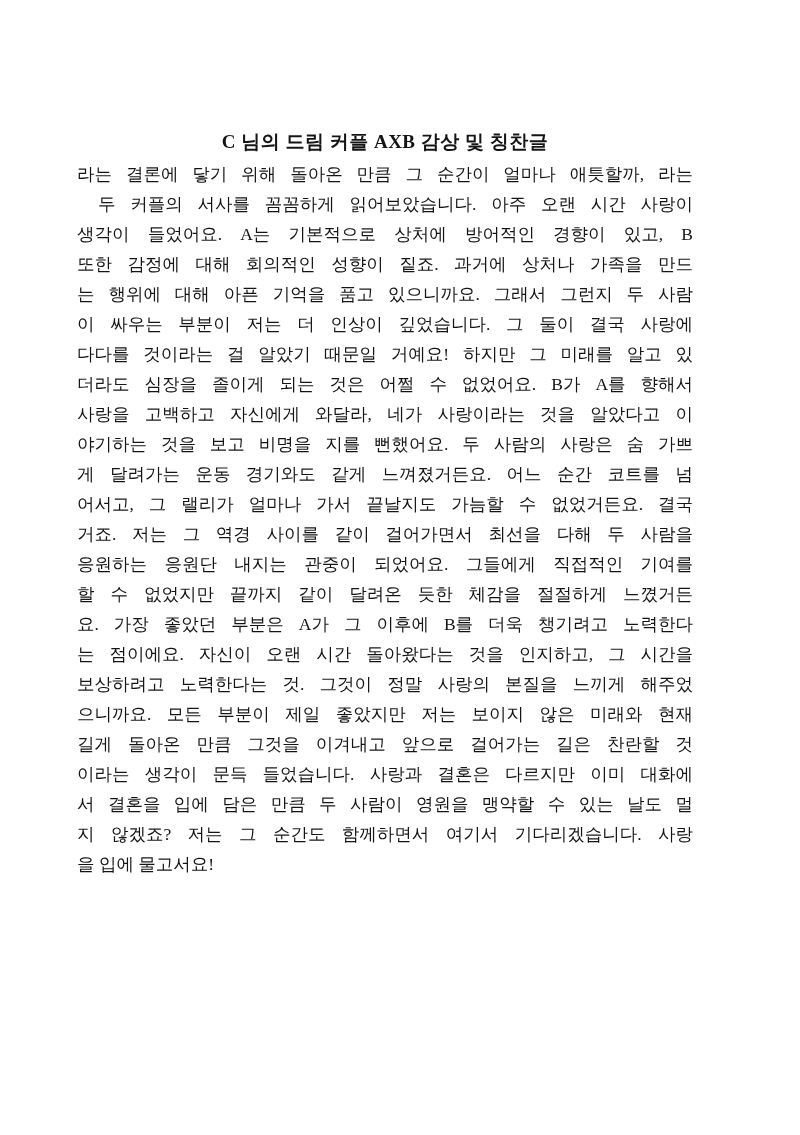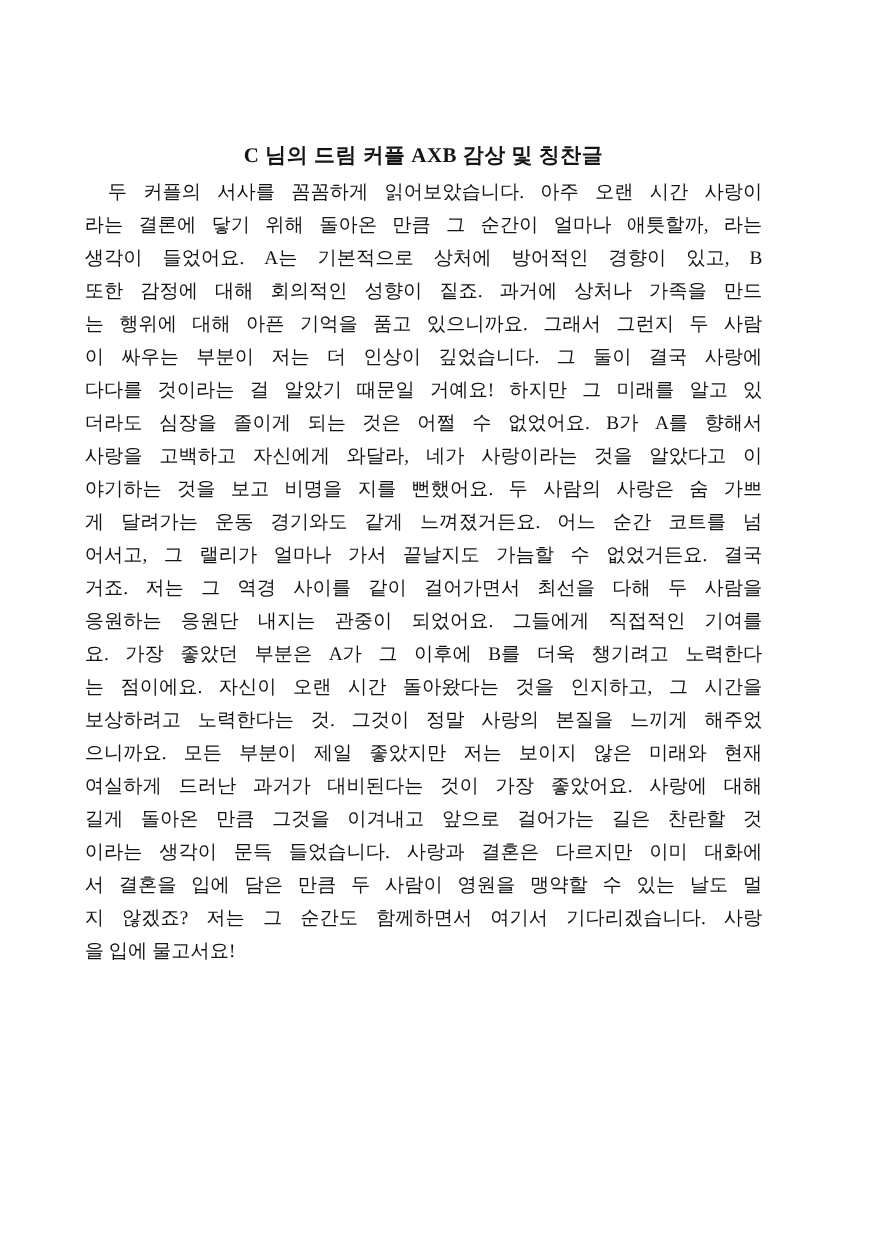--- a/index.html
+++ b/index.html
@@ -53,39 +53,39 @@
     text-align-last: left;
   }
 </style>
 </head>
 <body>
 
 <div class="page">
   <div class="content">
     <h1 class="doc-title">C 님의 드림 커플 AXB 감상 및 칭찬글</h1>
     <div class="paragraph">
+        <div class="line">라는 결론에 닿기 위해 돌아온 만큼 그 순간이 얼마나 애틋할까, 라는</div>
         <div class="line first">두 커플의 서사를 꼼꼼하게 읽어보았습니다. 아주 오랜 시간 사랑이</div>
-        <div class="line">라는 결론에 닿기 위해 돌아온 만큼 그 순간이 얼마나 애틋할까, 라는</div>
         <div class="line">생각이 들었어요. A는 기본적으로 상처에 방어적인 경향이 있고, B</div>
         <div class="line">또한 감정에 대해 회의적인 성향이 짙죠. 과거에 상처나 가족을 만드</div>
         <div class="line">는 행위에 대해 아픈 기억을 품고 있으니까요. 그래서 그런지 두 사람</div>
         <div class="line">이 싸우는 부분이 저는 더 인상이 깊었습니다. 그 둘이 결국 사랑에</div>
         <div class="line">다다를 것이라는 걸 알았기 때문일 거예요! 하지만 그 미래를 알고 있</div>
         <div class="line">더라도 심장을 졸이게 되는 것은 어쩔 수 없었어요. B가 A를 향해서</div>
         <div class="line">사랑을 고백하고 자신에게 와달라, 네가 사랑이라는 것을 알았다고 이</div>
         <div class="line">야기하는 것을 보고 비명을 지를 뻔했어요. 두 사람의 사랑은 숨 가쁘</div>
         <div class="line">게 달려가는 운동 경기와도 같게 느껴졌거든요. 어느 순간 코트를 넘</div>
         <div class="line">어서고, 그 랠리가 얼마나 가서 끝날지도 가늠할 수 없었거든요. 결국</div>
         <div class="line">거죠. 저는 그 역경 사이를 같이 걸어가면서 최선을 다해 두 사람을</div>
         <div class="line">응원하는 응원단 내지는 관중이 되었어요. 그들에게 직접적인 기여를</div>
+        <div class="line">할 수 없었지만 끝까지 같이 달려온 듯한 체감을 절절하게 느꼈거든</div>
         <div class="line">요. 가장 좋았던 부분은 A가 그 이후에 B를 더욱 챙기려고 노력한다</div>
         <div class="line">는 점이에요. 자신이 오랜 시간 돌아왔다는 것을 인지하고, 그 시간을</div>
         <div class="line">보상하려고 노력한다는 것. 그것이 정말 사랑의 본질을 느끼게 해주었</div>
         <div class="line">으니까요. 모든 부분이 제일 좋았지만 저는 보이지 않은 미래와 현재</div>
-        <div class="line">여실하게 드러난 과거가 대비된다는 것이 가장 좋았어요. 사랑에 대해</div>
         <div class="line">길게 돌아온 만큼 그것을 이겨내고 앞으로 걸어가는 길은 찬란할 것</div>
         <div class="line">이라는 생각이 문득 들었습니다. 사랑과 결혼은 다르지만 이미 대화에</div>
         <div class="line">서 결혼을 입에 담은 만큼 두 사람이 영원을 맹약할 수 있는 날도 멀</div>
         <div class="line">지 않겠죠? 저는 그 순간도 함께하면서 여기서 기다리겠습니다. 사랑</div>
         <div class="line last">을 입에 물고서요!</div>
       </div>
   </div>
 </div>
 
 </body></html>

